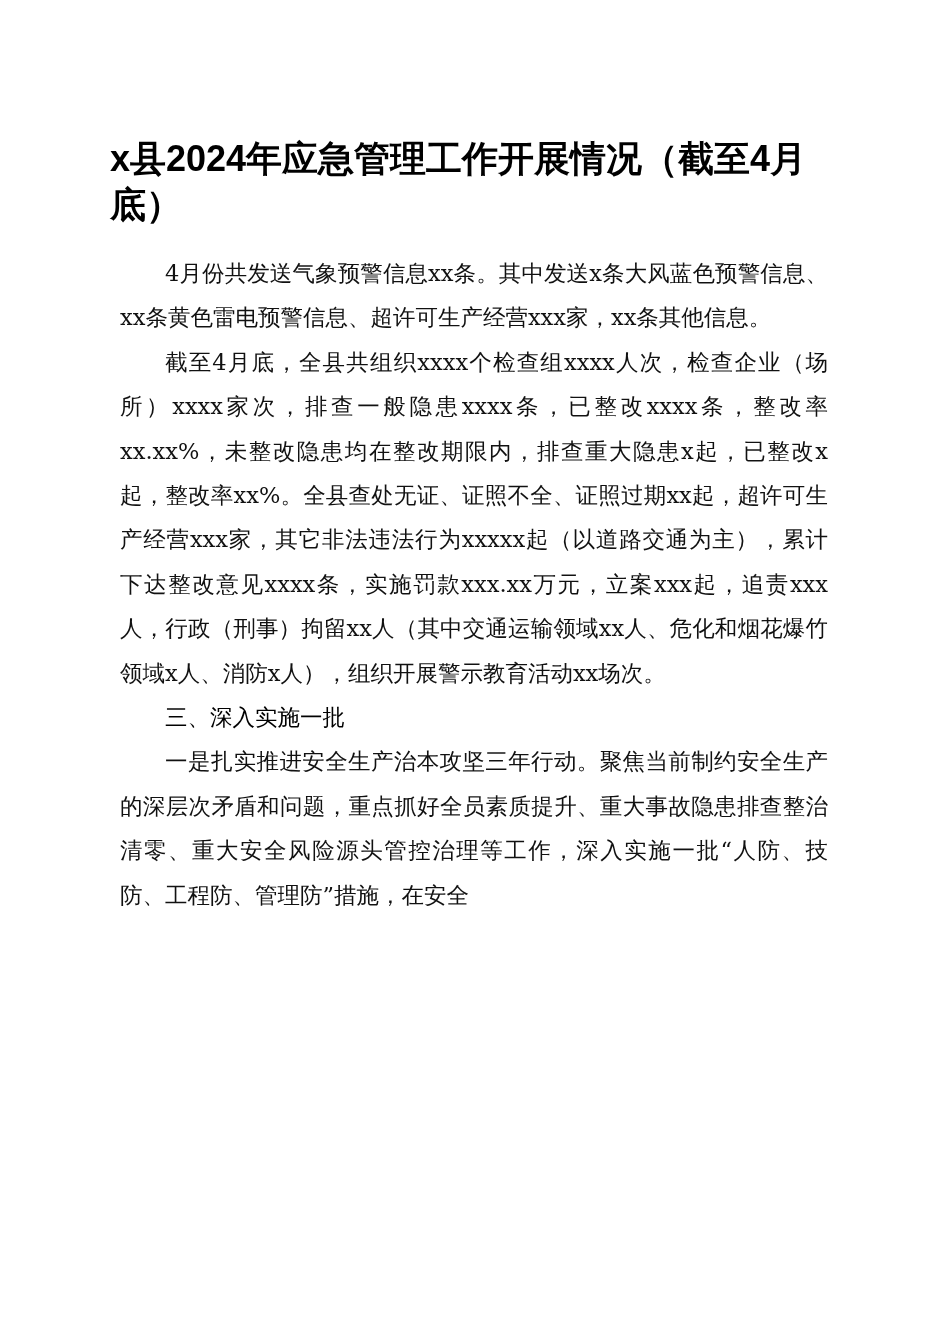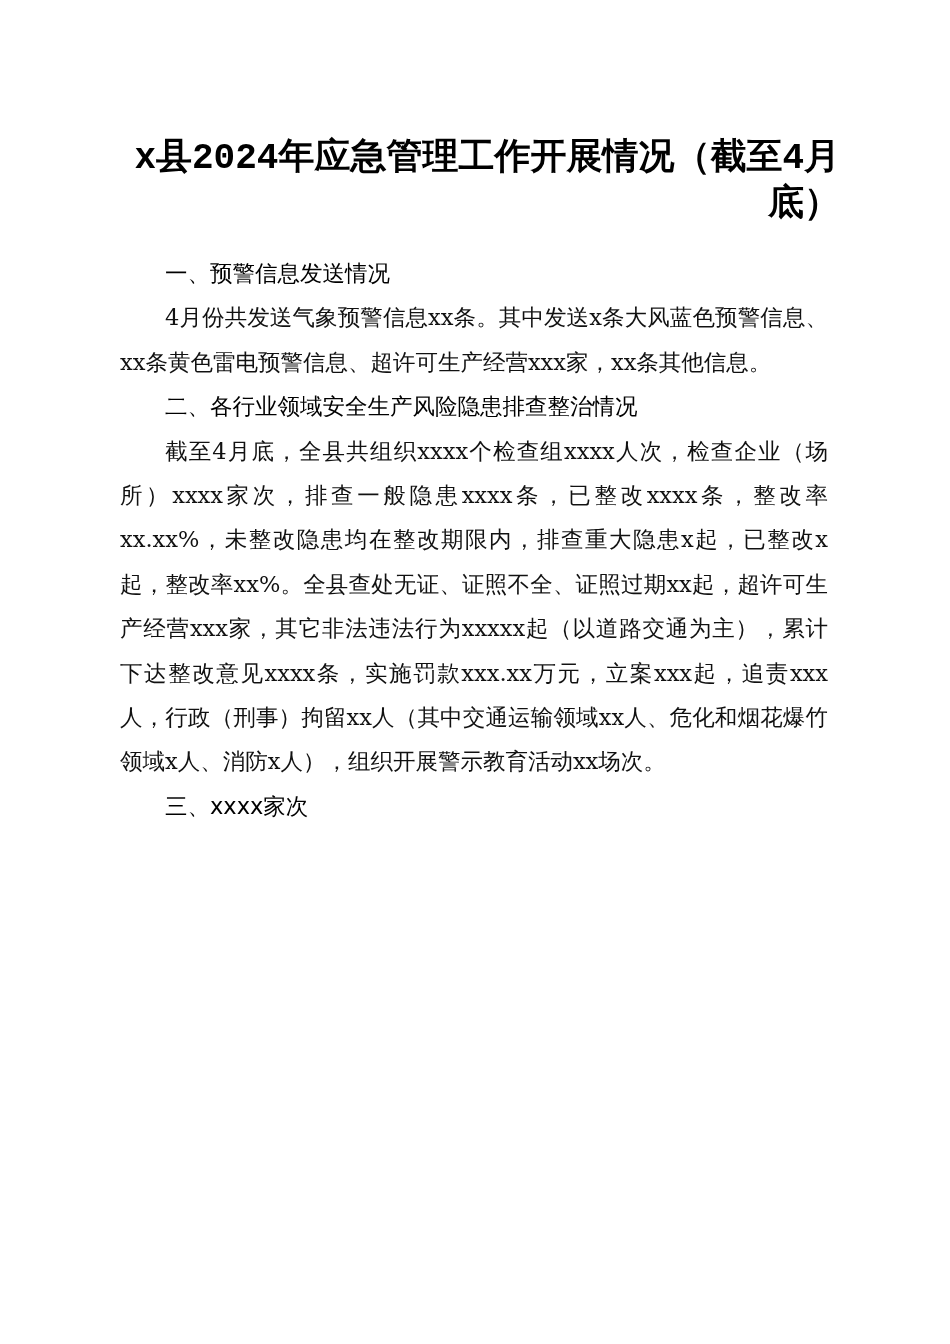--- a/index.html
+++ b/index.html
@@ -1,22 +1,22 @@
 <!DOCTYPE html>
 <html><head>
   <meta charset="utf-8">
   <style>
     html, body { margin: 0; padding: 0; background: #ffffff; }
     body { width: 950px; height: 1344px; overflow: hidden; position: relative; }
     .page { position: absolute; left: 0; top: 0; width: 950px; height: 1344px; background: #fff; }
     .title {
       position: absolute; left: 110px; top: 136px; width: 730px;
-      font-family: Liberation Mono, monospace;
+      font-family: Liberation Sans, sans-serif;
       font-weight: bold; font-size: 36px; line-height: 46px;
-      text-align: right; color: #000; letter-spacing: 0px;
+      text-align: left; color: #000; letter-spacing: 0px;
     }
     .body {
       position: absolute; left: 120px; top: 251px; width: 708px;
       font-family: "DejaVu Serif", "Liberation Serif", serif;
       font-size: 22.5px; line-height: 44.4px; color: #111;
       text-align: justify; text-justify: inter-character;
     }
     .para { margin: 0; text-indent: 2em; }
     .heading {
       margin: 0; text-indent: 2em;
@@ -25,21 +25,20 @@
     }
   </style>
 </head>
 <body>
 
 <div class="page">
   <div class="title">x县2024年应急管理工作开展情况（截至4月底）</div>
 
   <div class="body">
 
-    <p class="heading">一、预警信息发送情况</p>
     <p class="para">4月份共发送气象预警信息xx条。其中发送x条大风蓝色预警信息、xx条黄色雷电预警信息、超许可生产经营xxx家，xx条其他信息。</p>
 
-    <p class="heading">二、各行业领域安全生产风险隐患排查整治情况</p>
     <p class="para">截至4月底，全县共组织xxxx个检查组xxxx人次，检查企业（场所）xxxx家次，排查一般隐患xxxx条，已整改xxxx条，整改率xx.xx%，未整改隐患均在整改期限内，排查重大隐患x起，已整改x起，整改率xx%。全县查处无证、证照不全、证照过期xx起，超许可生产经营xxx家，其它非法违法行为xxxxx起（以道路交通为主），累计下达整改意见xxxx条，实施罚款xxx.xx万元，立案xxx起，追责xxx人，行政（刑事）拘留xx人（其中交通运输领域xx人、危化和烟花爆竹领域x人、消防x人），组织开展警示教育活动xx场次。</p>
 
-    <p class="heading">三、xxxx家次</p>
+    <p class="heading">三、深入实施一批</p>
+    <p class="para">一是扎实推进安全生产治本攻坚三年行动。聚焦当前制约安全生产的深层次矛盾和问题，重点抓好全员素质提升、重大事故隐患排查整治清零、重大安全风险源头管控治理等工作，深入实施一批“人防、技防、工程防、管理防”措施，在安全</p>
   </div>
 </div>
 
 </body></html>

